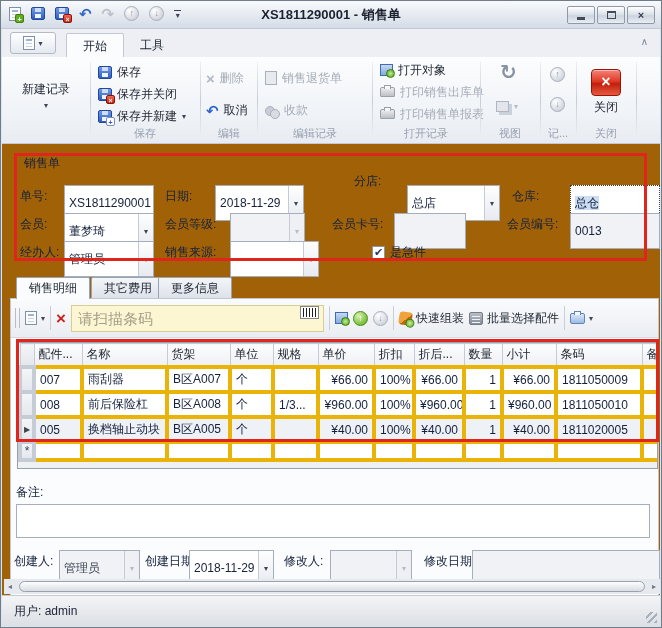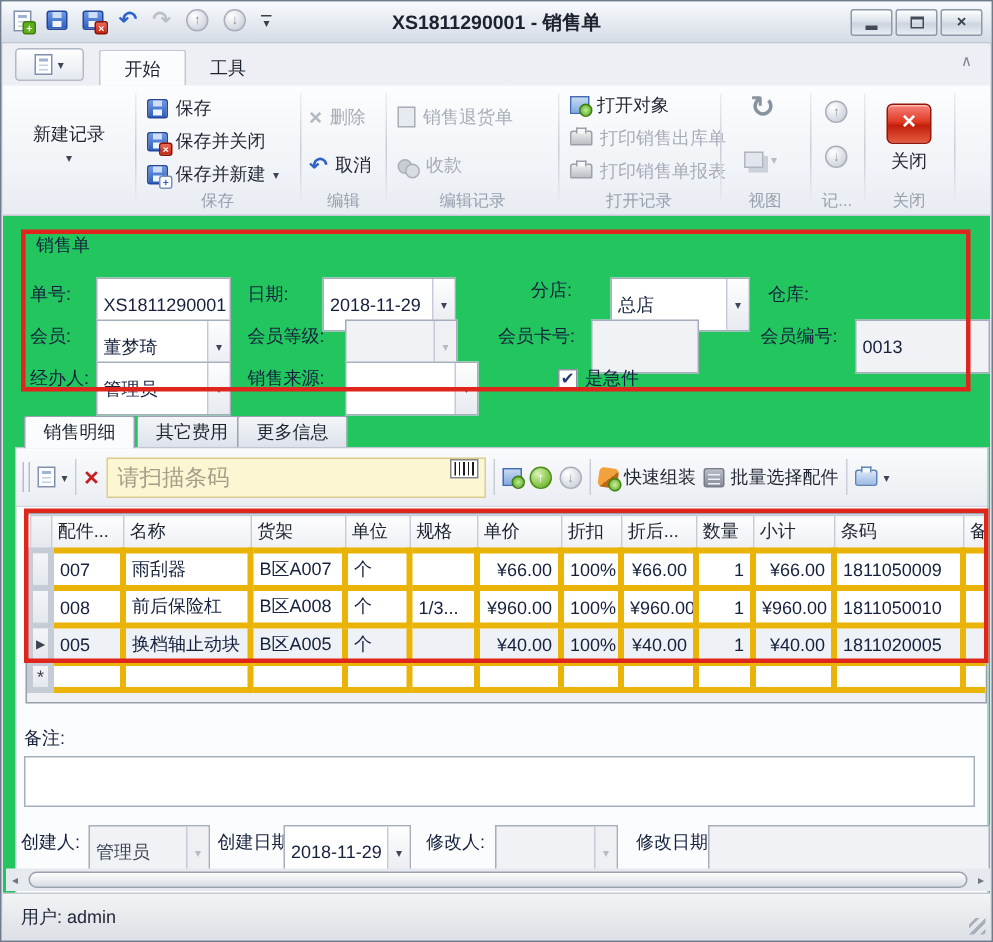--- a/index.html
+++ b/index.html
@@ -80,21 +80,21 @@
   .ic-batch{width:14px;height:13px;border-radius:2px;background:linear-gradient(#b9bec6,#878d98);border:1px solid #767d89;}
   .ic-batch::before{content:"";position:absolute;left:2px;top:3px;right:2px;height:1px;background:#f0f2f5;box-shadow:0 3px 0 #f0f2f5,0 6px 0 #f0f2f5;}
   .ic-printblue{width:15px;height:11px;background:linear-gradient(#dbe7f6,#9dbce4);border:1px solid #5f85b8;border-radius:2px;}
   .ic-printblue::before{content:"";position:absolute;left:3px;top:-3px;right:3px;height:3px;background:#f4f8fd;border:1px solid #5f85b8;border-bottom:none;}
   .ic-barcode{width:19px;height:13px;border:1px solid #868686;background:#fff;padding:1px 2px;}
   .ic-barcode::before{content:"";display:block;width:100%;height:100%;
     background:repeating-linear-gradient(90deg,#1d1d1d 0 1px,transparent 1px 3px);}
   .ic-grip{width:5px;height:20px;border-left:1px solid #b6bdc9;border-right:1px solid #b6bdc9;}
 
   
-  .content{position:absolute;left:1px;right:1px;top:143px;height:452px;background:#22c55e;}
+  .content{position:absolute;left:1px;right:1px;top:143px;height:452px;background:#a16207;}
   .flabel{position:absolute;height:22px;line-height:22px;color:#14203c;white-space:nowrap;}
   .fld{position:absolute;height:36px;background:#fff;border:1px solid #a5aebc;display:flex;align-items:center;
     padding-left:4px;color:#14203c;overflow:hidden;}
   .fld .val{flex:1;white-space:nowrap;overflow:hidden;}
   .fld .dd{width:15px;align-self:stretch;display:flex;align-items:center;justify-content:center;font-size:8px;color:#3d4656;
     background:linear-gradient(#fefefe,#e7eaf0);border-left:1px solid #c5cbd6;}
   .fld.dis{background:#f1f2f5;color:#5b6472;}
   .fld.dis .dd{color:#b6bcc6;background:#eef0f3;}
   .fld.focus{border:1px dotted #3c3c3c;}
   .fld.focus .val span{background:#cbdcf3;}
@@ -303,26 +303,29 @@
 
     <div class="flabel" style="left:18px;top:41px;">单号:</div>
     <div class="fld" style="left:62px;top:41px;width:90px;">
         <span class="val">XS1811290001</span>
       </div>
     <div class="flabel" style="left:163px;top:41px;">日期:</div>
     <div class="fld" style="left:213px;top:41px;width:89px;">
         <span class="val">2018-11-29</span>
         <span class="dd">▾</span>
       </div>
-    <div class="flabel" style="left:352px;top:38px;">分店:</div>
+    <div class="flabel" style="left:352px;top:26px;">分店:</div>
     <div class="fld" style="left:405px;top:41px;width:93px;">
         <span class="val">总店</span>
         <span class="dd">▾</span>
       </div>
     <div class="flabel" style="left:510px;top:41px;">仓库:</div>
+    <div class="fld focus" style="left:568px;top:41px;width:90px;">
+        <span class="val"><span>总仓</span></span>
+      </div>
 
     <div class="flabel" style="left:18px;top:69px;">会员:</div>
     <div class="fld" style="left:62px;top:69px;width:90px;">
         <span class="val">董梦琦</span>
         <span class="dd">▾</span>
       </div>
     <div class="flabel" style="left:163px;top:69px;">会员等级:</div>
     <div class="fld dis" style="left:228px;top:69px;width:75px;">
         <span class="val"></span>
         <span class="dd">▾</span>

